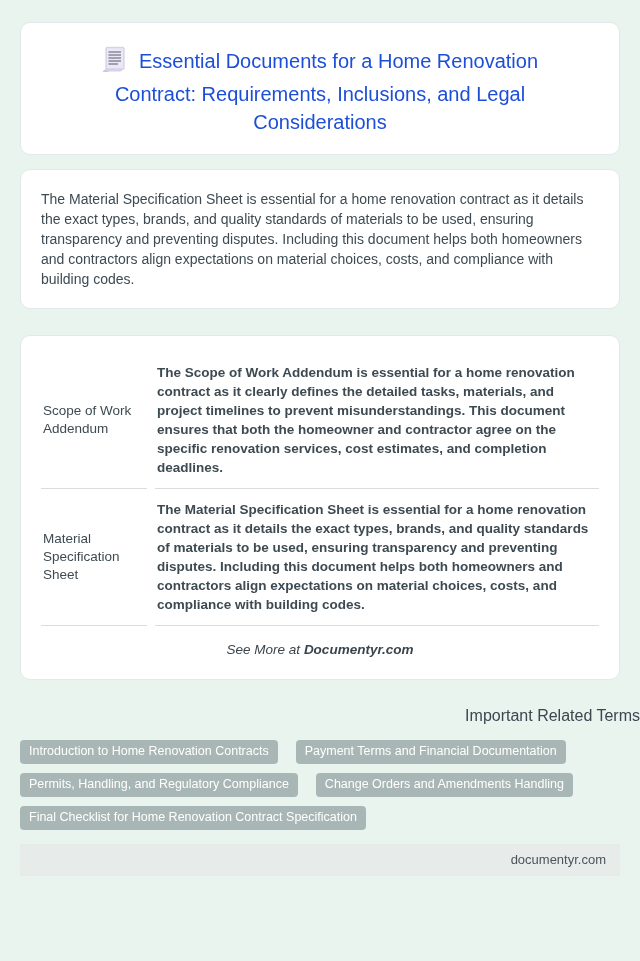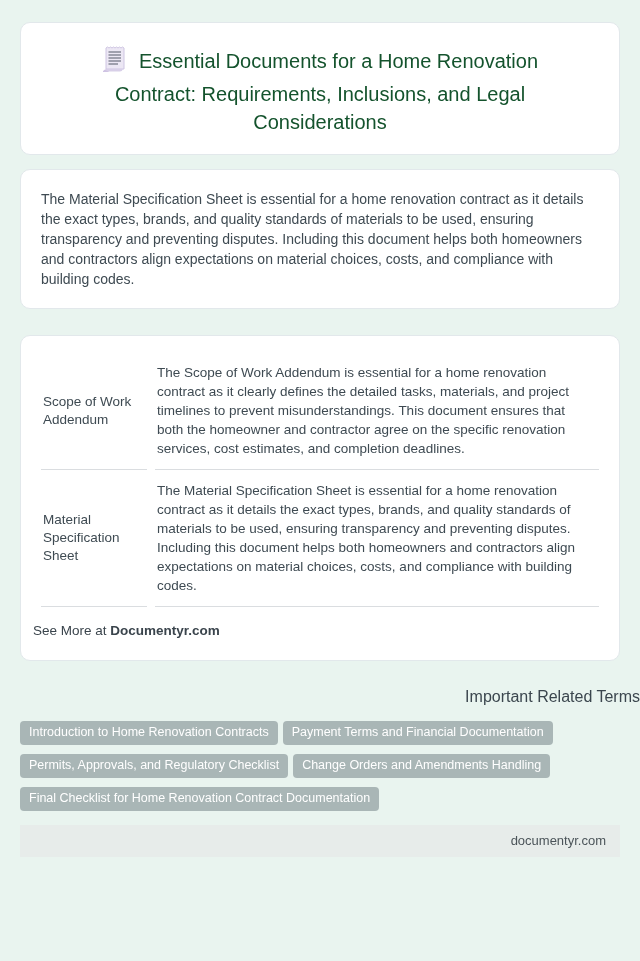--- a/index.html
+++ b/index.html
@@ -25,21 +25,21 @@
   
   .title-card {
     margin-top: 22px;
     padding: 23px 30px 18px 30px;
     text-align: center;
   }
   .page-title {
     font-size: 20px;
     line-height: 28px;
     font-weight: 400;
-    color: #14532d;
+    color: #1d4ed8;
     margin: 0 auto;
     max-width: 462px;
   }
   .receipt-icon {
     display: inline-block;
     vertical-align: -5px;
     margin-right: 14px;
   }
   
   .summary-card {
@@ -68,40 +68,43 @@
   td.term {
     width: 102px;
     padding: 10px 2px;
     line-height: 18px;
     color: #3e4a52;
   }
   td.desc {
     padding: 11px 8px 11px 2px;
     line-height: 19px;
     color: #3e4a52;
+    font-weight: bold;
   }
   .see-more {
+    text-align: center;
+    font-style: italic;
     font-size: 13.5px;
     color: #3a444c;
     margin: 16px 0 6px 0;
   }
   .see-more .site { font-weight: 700; }
   
   .related-heading {
     text-align: right;
     font-size: 16px;
     font-weight: 400;
     color: #3b464e;
     margin: 27px 0 15px 0;
   }
   .pills {
     margin: 0 20px;
     display: flex;
     flex-wrap: wrap;
-    gap: 9px 5px;
+    gap: 9px 18px;
   }
   .pill {
     display: inline-block;
     background: #a9b6b6;
     color: #ffffff;
     font-size: 12.5px;
     line-height: 13px;
     padding: 5px 9px 6px 9px;
     border-radius: 4px;
     cursor: pointer;
@@ -151,20 +154,20 @@
         </tr>
       </tbody>
   </table>
   <div class="see-more"><span>See More at </span><span class="site">Documentyr.com</span></div>
 </div>
 
 <div class="related-heading">Important Related Terms</div>
 <div class="pills">
     <span class="pill">Introduction to Home Renovation Contracts</span>
     <span class="pill">Payment Terms and Financial Documentation</span>
-    <span class="pill">Permits, Approvals, and Regulatory Checklist</span>
+    <span class="pill">Permits, Handling, and Regulatory Compliance</span>
     <span class="pill">Change Orders and Amendments Handling</span>
-    <span class="pill">Final Checklist for Home Renovation Contract Documentation</span>
+    <span class="pill">Final Checklist for Home Renovation Contract Specification</span>
   </div>
 
 <div class="footer-bar">
   <span>documentyr.com</span>
 </div>
 
 </body></html>

